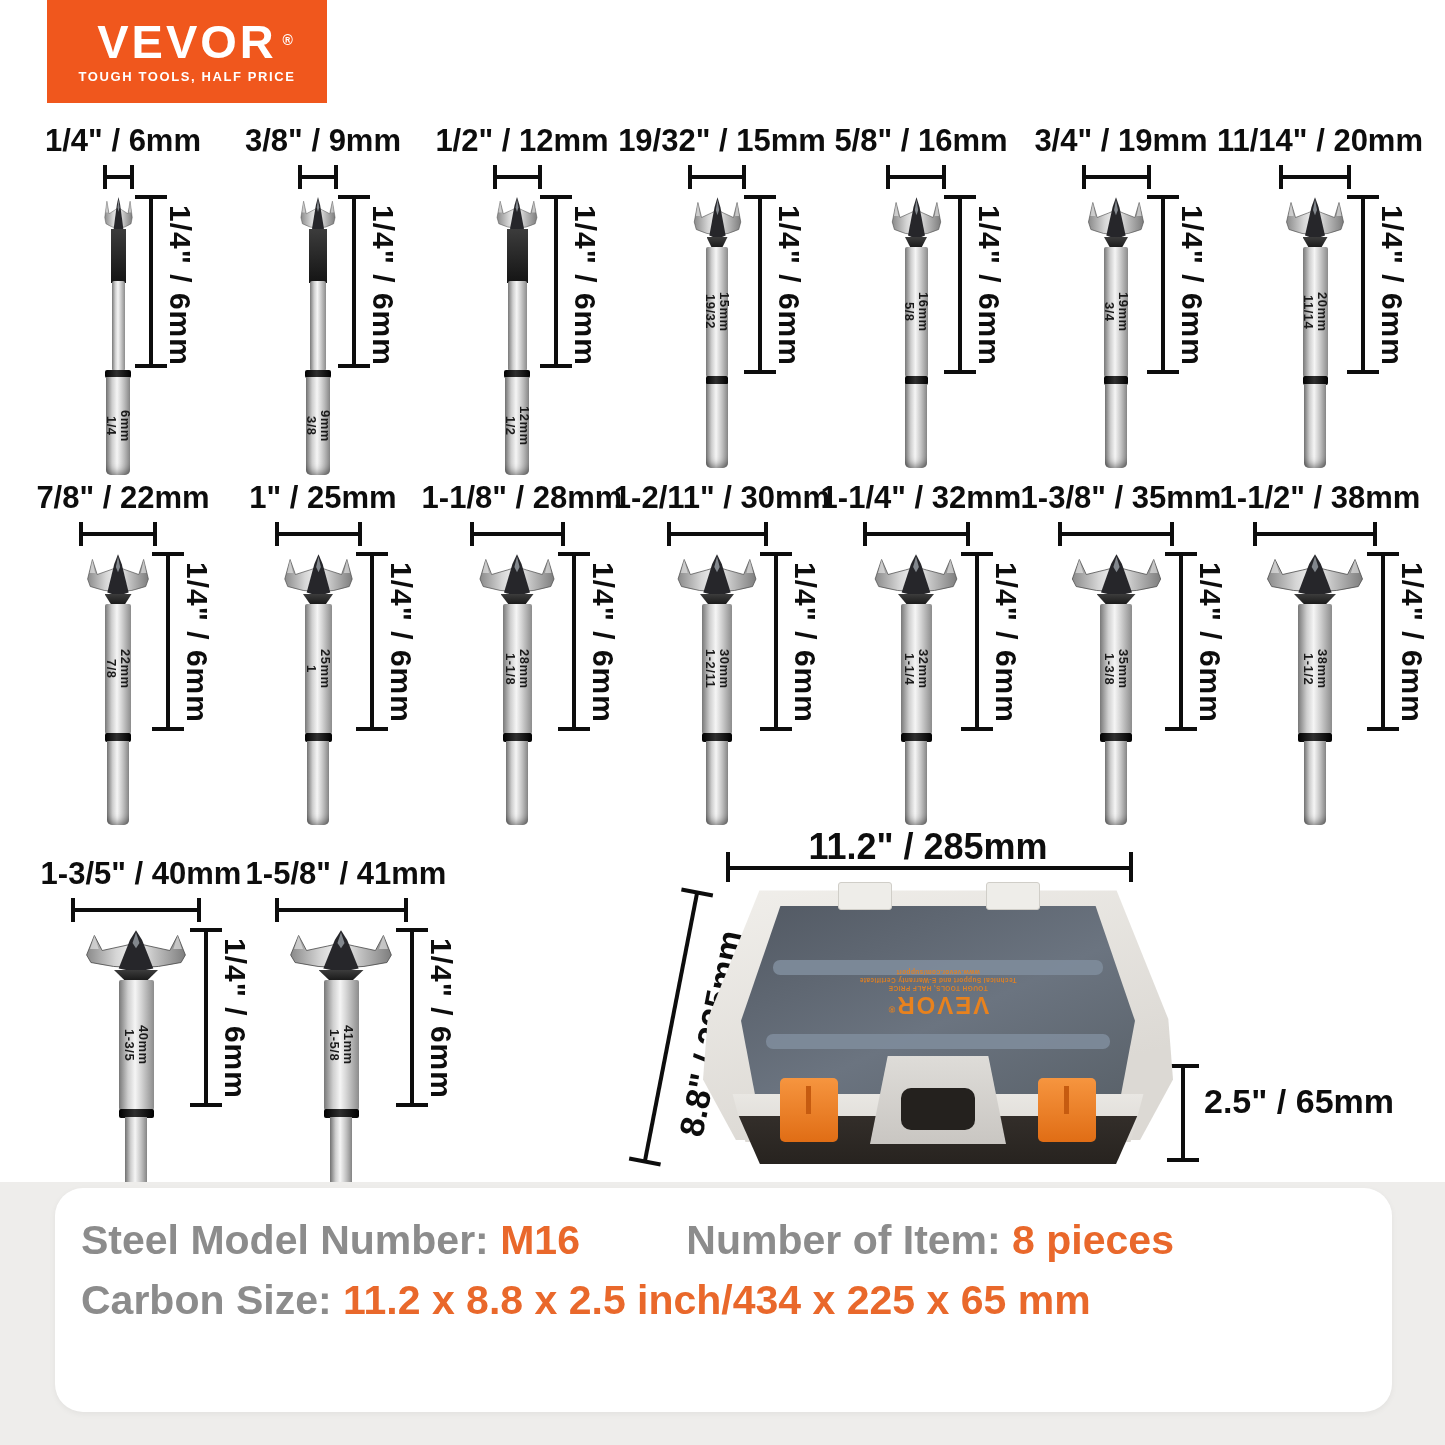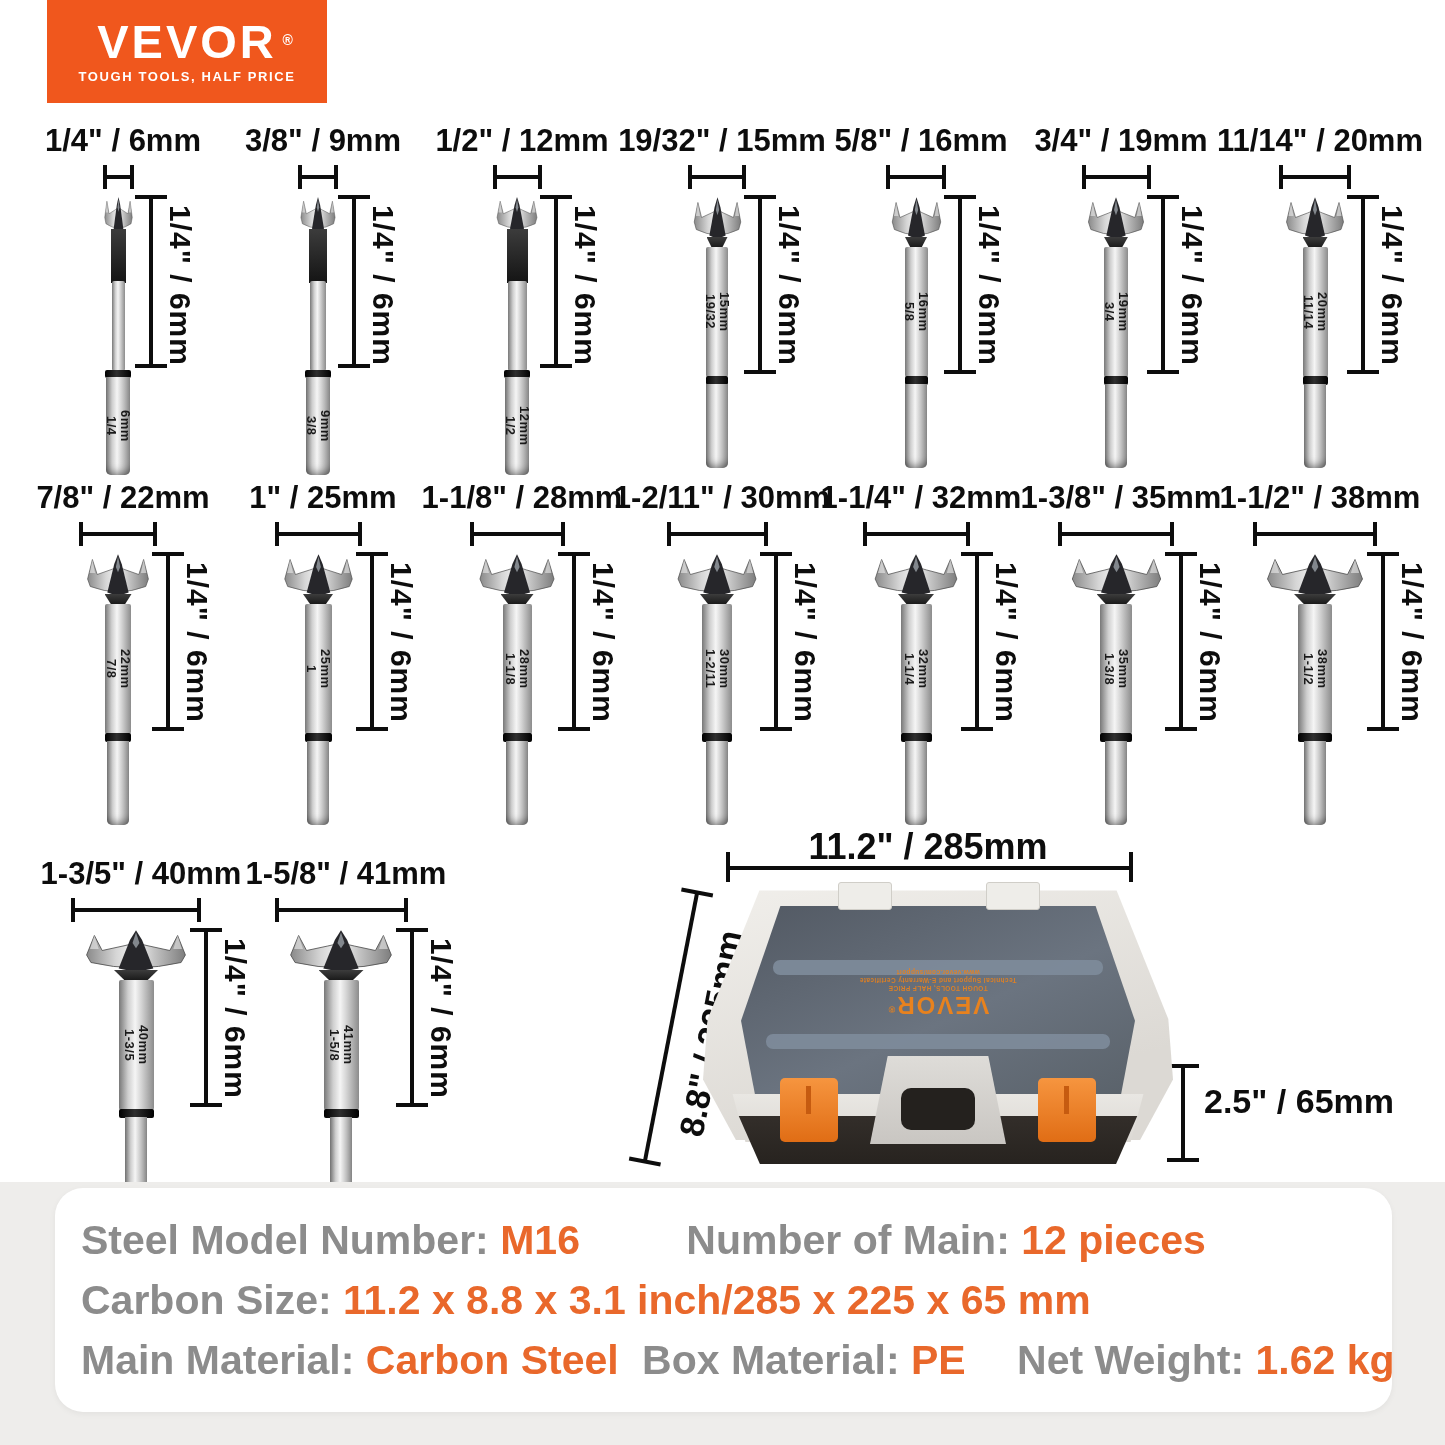--- a/index.html
+++ b/index.html
@@ -558,25 +558,20 @@
     <div class="abs vdim" style="left:553px;top:240px;height:94px"></div>
     <div class="abs dim-right-label">2.5" / 65mm</div>
     <div class="abs vdim dim-left-line"></div>
     <div class="abs dim-left-label">8.8" / 225mm</div>
   </div>
 
   <div class="gray-section"></div>
   <div class="spec-panel">
     <div class="spec-row">
       <span class="gap95"><span class="k">Steel Model Number: </span><span class="v">M16</span></span>
-      <span><span class="k">Number of Main: </span><span class="v">12 pieces</span></span>
+      <span><span class="k">Number of Item: </span><span class="v">8 pieces</span></span>
     </div>
     <div class="spec-row">
-      <span><span class="k">Carbon Size: </span><span class="v">11.2 x 8.8 x 3.1 inch/285 x 225 x 65 mm</span></span>
-    </div>
-    <div class="spec-row">
-      <span class="gap12"><span class="k">Main Material: </span><span class="v">Carbon Steel</span></span>
-      <span class="gap40"><span class="k">Box Material: </span><span class="v">PE</span></span>
-      <span><span class="k">Net Weight: </span><span class="v">1.62 kg</span></span>
+      <span><span class="k">Carbon Size: </span><span class="v">11.2 x 8.8 x 2.5 inch/434 x 225 x 65 mm</span></span>
     </div>
   </div>
 
 </div>
 
 </body></html>

